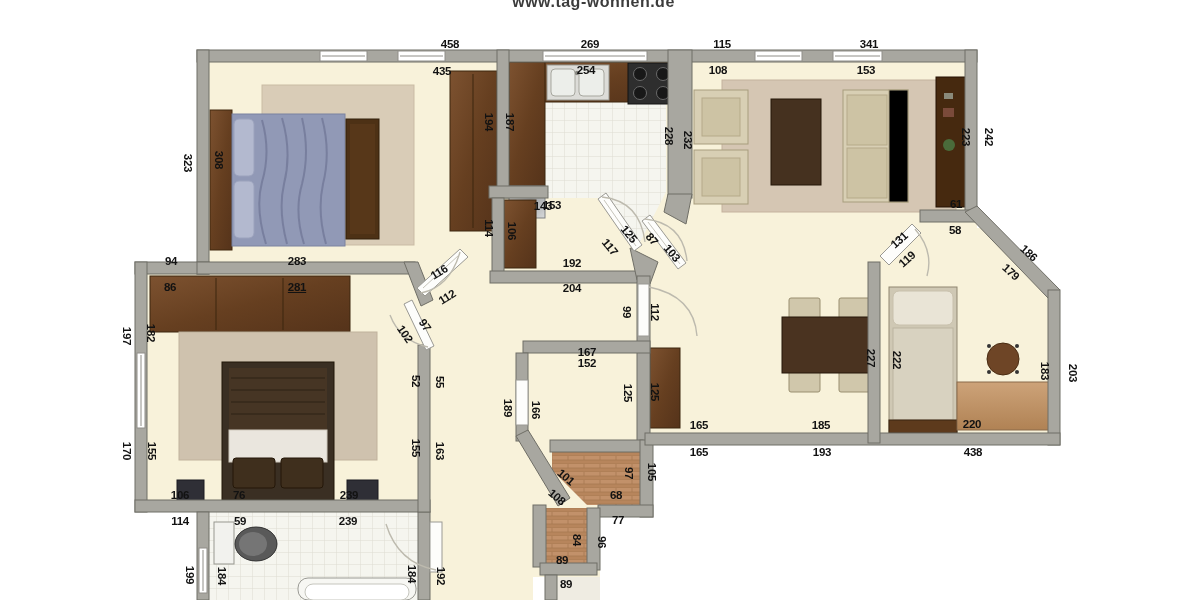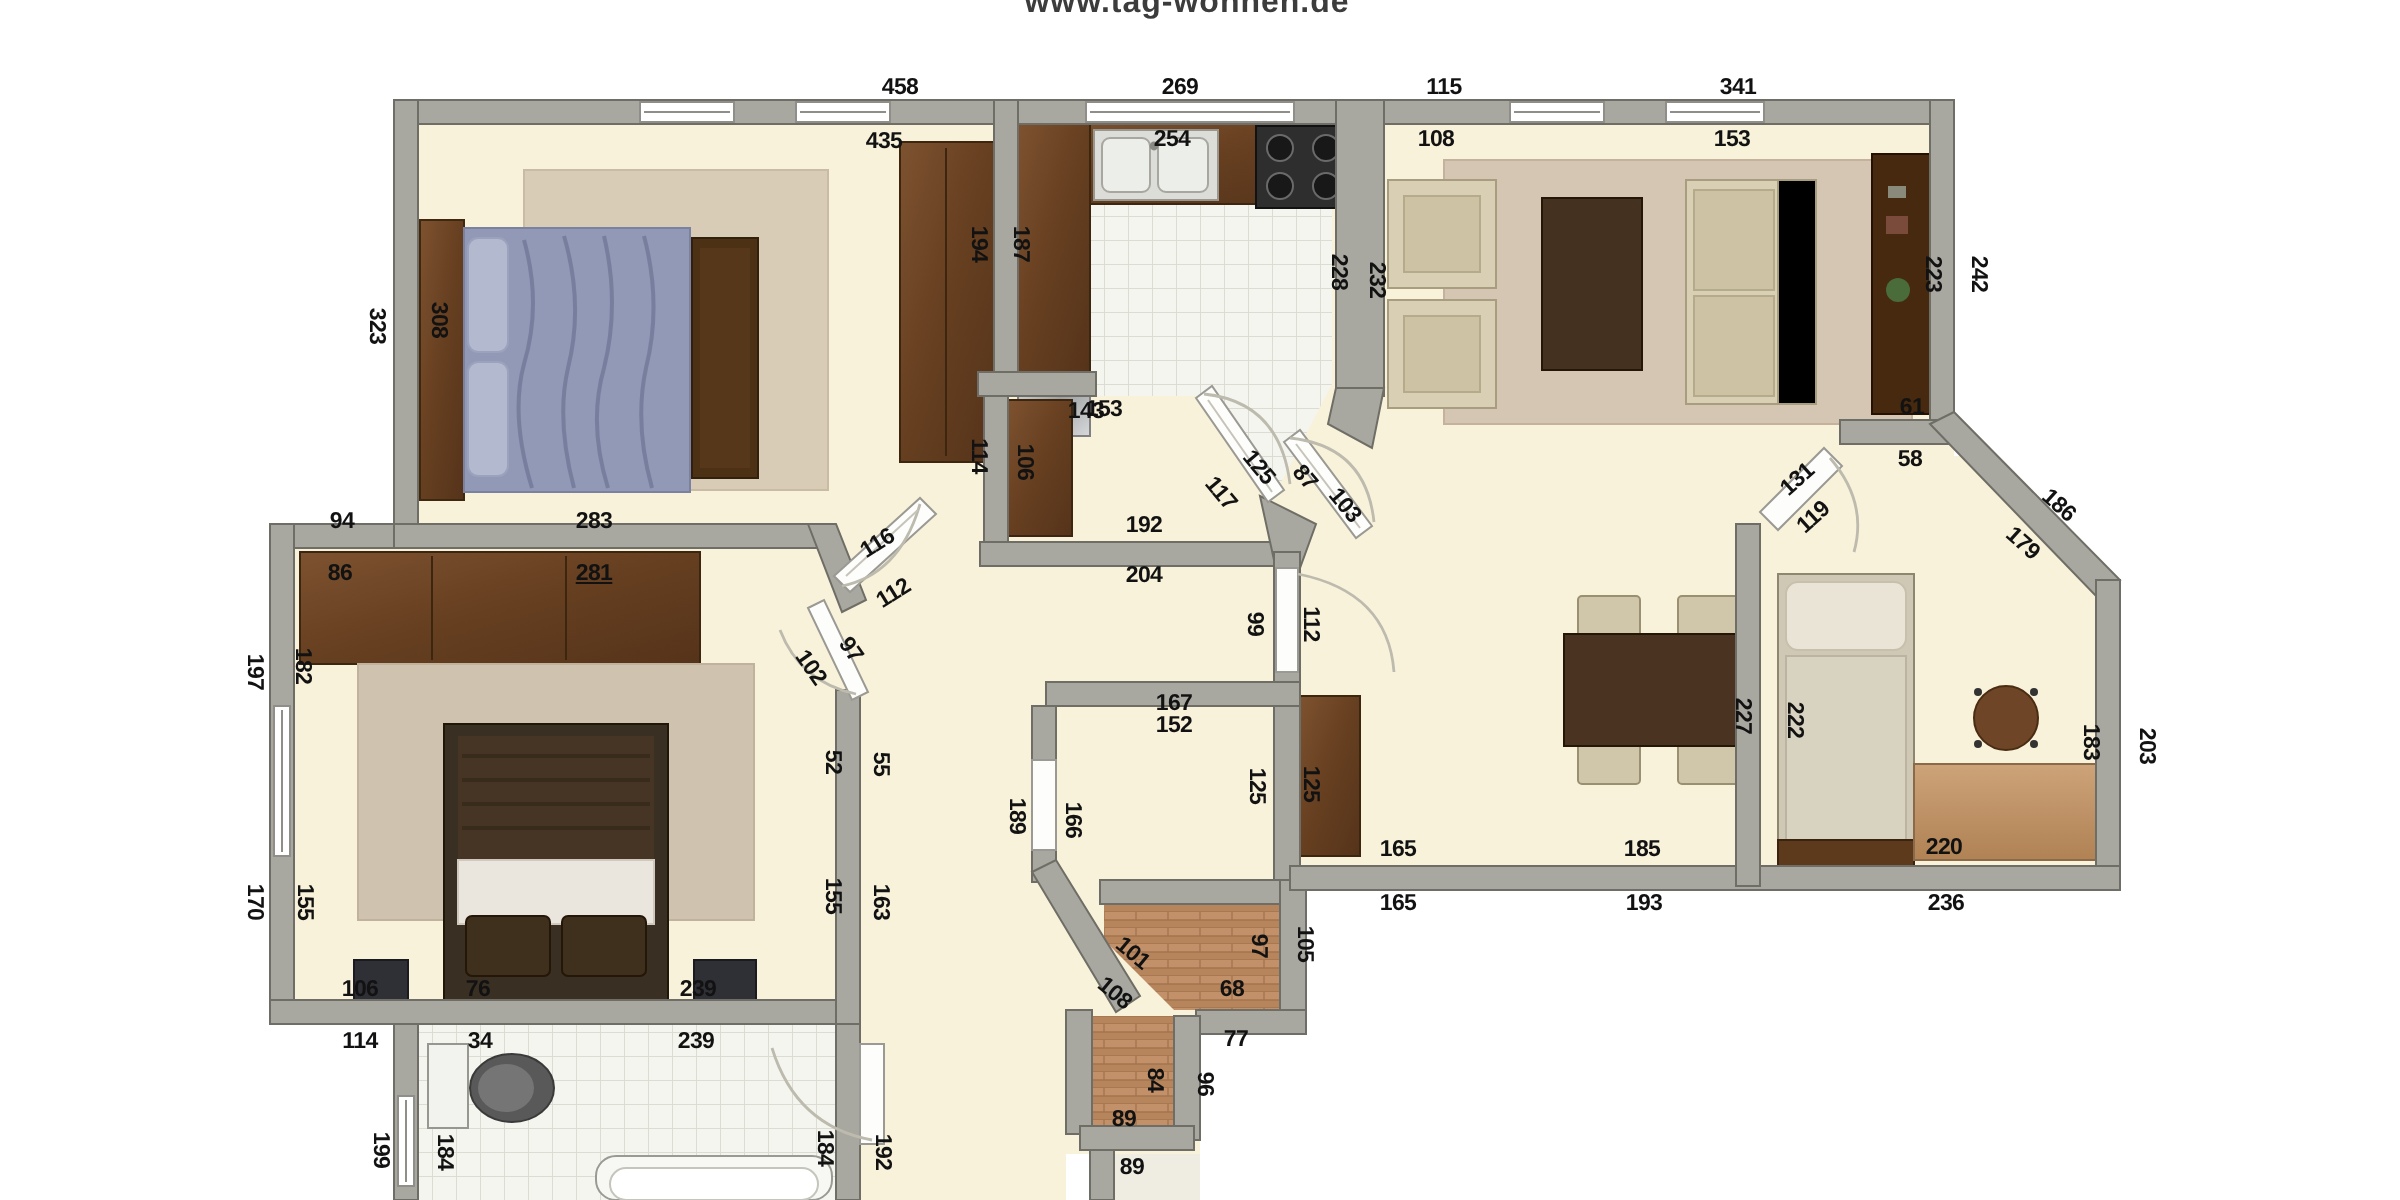--- a/index.html
+++ b/index.html
@@ -286,40 +286,40 @@
       <div class="dim" style="left: 127px; top: 451px; transform: translate(-50%, -50%) rotate(90deg);">170</div>
       <div class="dim" style="left: 152px; top: 451px; transform: translate(-50%, -50%) rotate(90deg);">155</div>
       <div class="dim" style="left: 416px; top: 381px; transform: translate(-50%, -50%) rotate(90deg);">52</div>
       <div class="dim" style="left: 440px; top: 382px; transform: translate(-50%, -50%) rotate(90deg);">55</div>
       <div class="dim" style="left: 416px; top: 448px; transform: translate(-50%, -50%) rotate(90deg);">155</div>
       <div class="dim" style="left: 440px; top: 451px; transform: translate(-50%, -50%) rotate(90deg);">163</div>
       <div class="dim" style="left: 180px; top: 495px;">106</div>
       <div class="dim" style="left: 239px; top: 495px;">76</div>
       <div class="dim" style="left: 349px; top: 495px;">239</div>
       <div class="dim" style="left: 180px; top: 521px;">114</div>
-      <div class="dim" style="left: 240px; top: 521px;">34</div>
+      <div class="dim" style="left: 240px; top: 521px;">59</div>
       <div class="dim" style="left: 348px; top: 521px;">239</div>
       <div class="dim" style="left: 190px; top: 575px; transform: translate(-50%, -50%) rotate(90deg);">199</div>
       <div class="dim" style="left: 222px; top: 576px; transform: translate(-50%, -50%) rotate(90deg);">184</div>
       <div class="dim" style="left: 412px; top: 574px; transform: translate(-50%, -50%) rotate(90deg);">184</div>
       <div class="dim" style="left: 441px; top: 576px; transform: translate(-50%, -50%) rotate(90deg);">192</div>
       <div class="dim" style="left: 508px; top: 408px; transform: translate(-50%, -50%) rotate(90deg);">189</div>
       <div class="dim" style="left: 536px; top: 410px; transform: translate(-50%, -50%) rotate(90deg);">166</div>
       <div class="dim" style="left: 587px; top: 336px; margin-top: 16px;">167</div>
       <div class="dim" style="left: 587px; top: 363px;">152</div>
       <div class="dim" style="left: 628px; top: 393px; transform: translate(-50%, -50%) rotate(90deg);">125</div>
       <div class="dim" style="left: 655px; top: 392px; transform: translate(-50%, -50%) rotate(90deg);">125</div>
       <div class="dim" style="left: 699px; top: 425px;">165</div>
       <div class="dim" style="left: 821px; top: 425px;">185</div>
       <div class="dim" style="left: 699px; top: 452px;">165</div>
       <div class="dim" style="left: 822px; top: 452px;">193</div>
       <div class="dim" style="left: 871px; top: 358px; transform: translate(-50%, -50%) rotate(90deg);">227</div>
       <div class="dim" style="left: 897px; top: 360px; transform: translate(-50%, -50%) rotate(90deg);">222</div>
       <div class="dim" style="left: 972px; top: 424px;">220</div>
-      <div class="dim" style="left: 973px; top: 452px;">236</div>
+      <div class="dim" style="left: 973px; top: 452px;">438</div>
       <div class="dim" style="left: 1045px; top: 371px; transform: translate(-50%, -50%) rotate(90deg);">183</div>
       <div class="dim" style="left: 1073px; top: 373px; transform: translate(-50%, -50%) rotate(90deg);">203</div>
       <div class="dim" style="left: 566px; top: 477px; transform: translate(-50%, -50%) rotate(40deg);">101</div>
       <div class="dim" style="left: 557px; top: 497px; transform: translate(-50%, -50%) rotate(40deg);">108</div>
       <div class="dim" style="left: 629px; top: 473px; transform: translate(-50%, -50%) rotate(90deg);">97</div>
       <div class="dim" style="left: 652px; top: 472px; transform: translate(-50%, -50%) rotate(90deg);">105</div>
       <div class="dim" style="left: 616px; top: 495px;">68</div>
       <div class="dim" style="left: 618px; top: 520px;">77</div>
       <div class="dim" style="left: 577px; top: 540px; transform: translate(-50%, -50%) rotate(90deg);">84</div>
       <div class="dim" style="left: 602px; top: 542px; transform: translate(-50%, -50%) rotate(90deg);">96</div>

